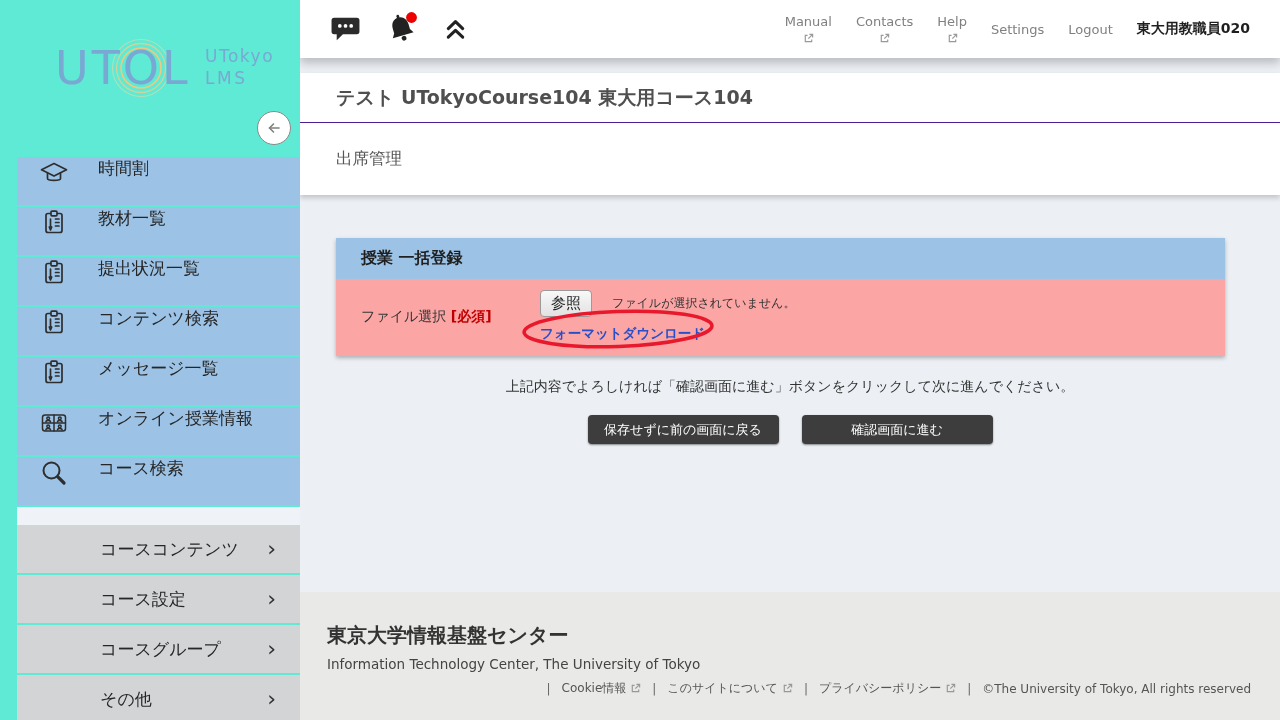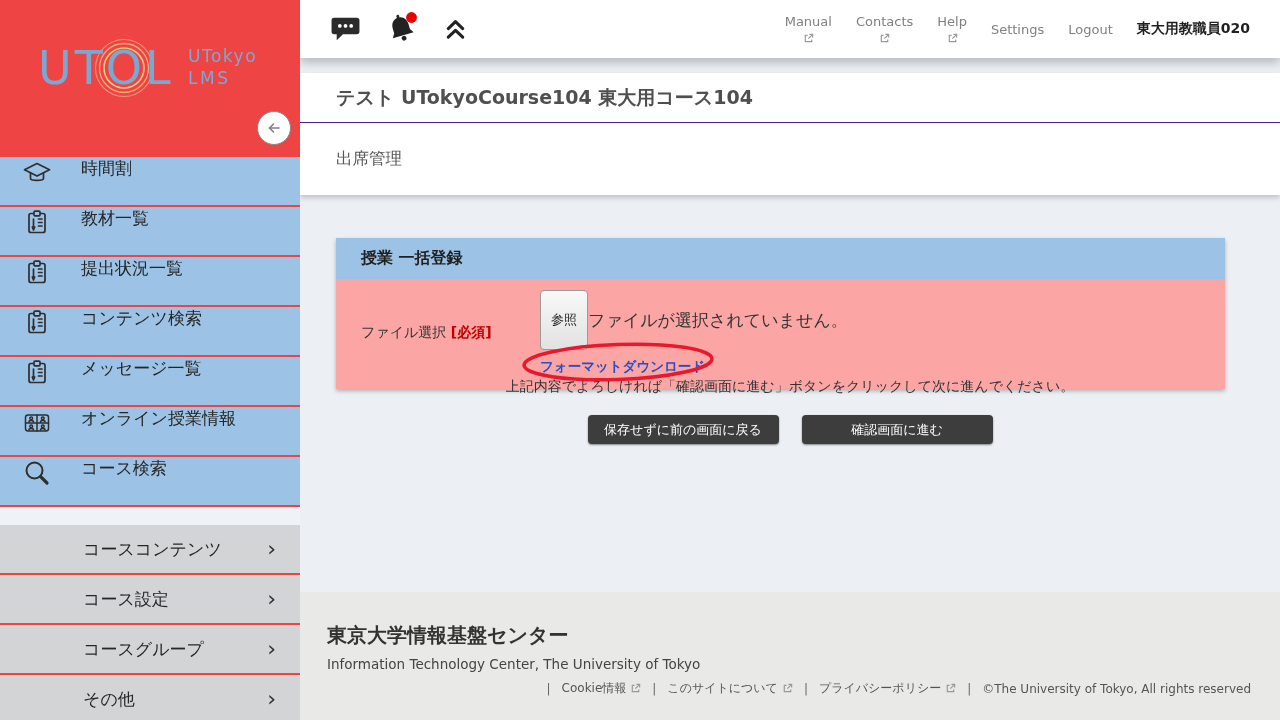--- a/index.html
+++ b/index.html
@@ -36,25 +36,25 @@
   .panel { position:absolute; top:42px; left:36px; width:889px; box-shadow:0 2px 4px rgba(0,0,0,0.28); }
   .panel-header {
     height:41px; background:#9cc3e6; display:flex; align-items:center;
     padding:0 25px; font-size:16px; font-weight:bold; color:#1f1f1f;
   }
   .panel-body { background:#fca5a5; padding:11px 25px 13px; display:flex; align-items:center; }
   .file-label { width:179px; font-size:14px; color:#333; flex-shrink:0; }
   .required { color:#c00000; font-weight:bold; }
   .file-input-row { display:flex; align-items:center; }
   .browse-btn {
-    font-family:inherit; font-size:13px; color:#222;
+    font-family:inherit; font-size:15px; color:#222;
     background:linear-gradient(#f8f8f8,#e2e2e2); border:1px solid #9b9b9b;
-    border-radius:4px; padding:20px 10px; cursor:pointer;
-  }
-  .no-file { font-size:17px; color:#333; margin-left:0; }
+    border-radius:4px; padding:3px 10px; cursor:pointer;
+  }
+  .no-file { font-size:12px; color:#333; margin-left:20px; }
   .link-row { position:relative; margin-top:6px; }
   .dl-link { font-size:13.5px; font-weight:bold; color:#2750c8; text-decoration:none; cursor:pointer; }
   .annotation-svg { position:absolute; left:-23px; top:-17px; width:204px; height:46px; pointer-events:none; }
 
   .instruction { position:absolute; top:182px; left:0; width:100%; text-align:center; font-size:14px; color:#333; }
   .btn-row { position:absolute; top:219px; left:0; width:100%; display:flex; justify-content:center; gap:23px; }
   .dark-btn {
     min-width:191px; height:29px; background:#3d3d3d; color:#fff; font-size:13px;
     border:none; border-radius:4px; box-shadow:0 1px 2px rgba(0,0,0,0.45);
     font-family:inherit; cursor:pointer;
@@ -65,21 +65,21 @@
     background:#e9e9e7; padding:30px 29px 0 27px;
   }
   .org-ja { font-size:20px; font-weight:bold; color:#333; }
   .org-en { font-size:13.5px; color:#444; margin-top:7px; }
   .footer-links { margin-top:8px; display:flex; justify-content:flex-end; align-items:center; gap:11px; font-size:12px; color:#555; }
   .f-link { display:flex; align-items:center; gap:4px; color:#555; cursor:pointer; text-decoration:none; }
   .f-sep { color:#666; }
   .f-copy { color:#555; }
 
   
-  .sidebar { position:absolute; left:0; top:0; width:300px; height:720px; background:#ef4444; z-index:5; }
+  .sidebar { position:absolute; left:0; top:0; width:300px; height:720px; background:#5eead4; z-index:5;padding-left:17px; }
   .sidebar-header { position:relative; height:157px; }
   .logo-svg { position:absolute; left:28px; top:28px; }
   .collapse-btn {
     position:absolute; right:9px; top:111px; width:34px; height:34px; border-radius:50%;
     border:1.5px solid #8a8a8a; background:#fff; display:flex; align-items:center;
     justify-content:center; cursor:pointer;
   }
   .menu-item {
     height:48px; background:#9cc3e6; margin-bottom:2px; display:flex;
     align-items:flex-start; padding-left:21px; cursor:pointer;

